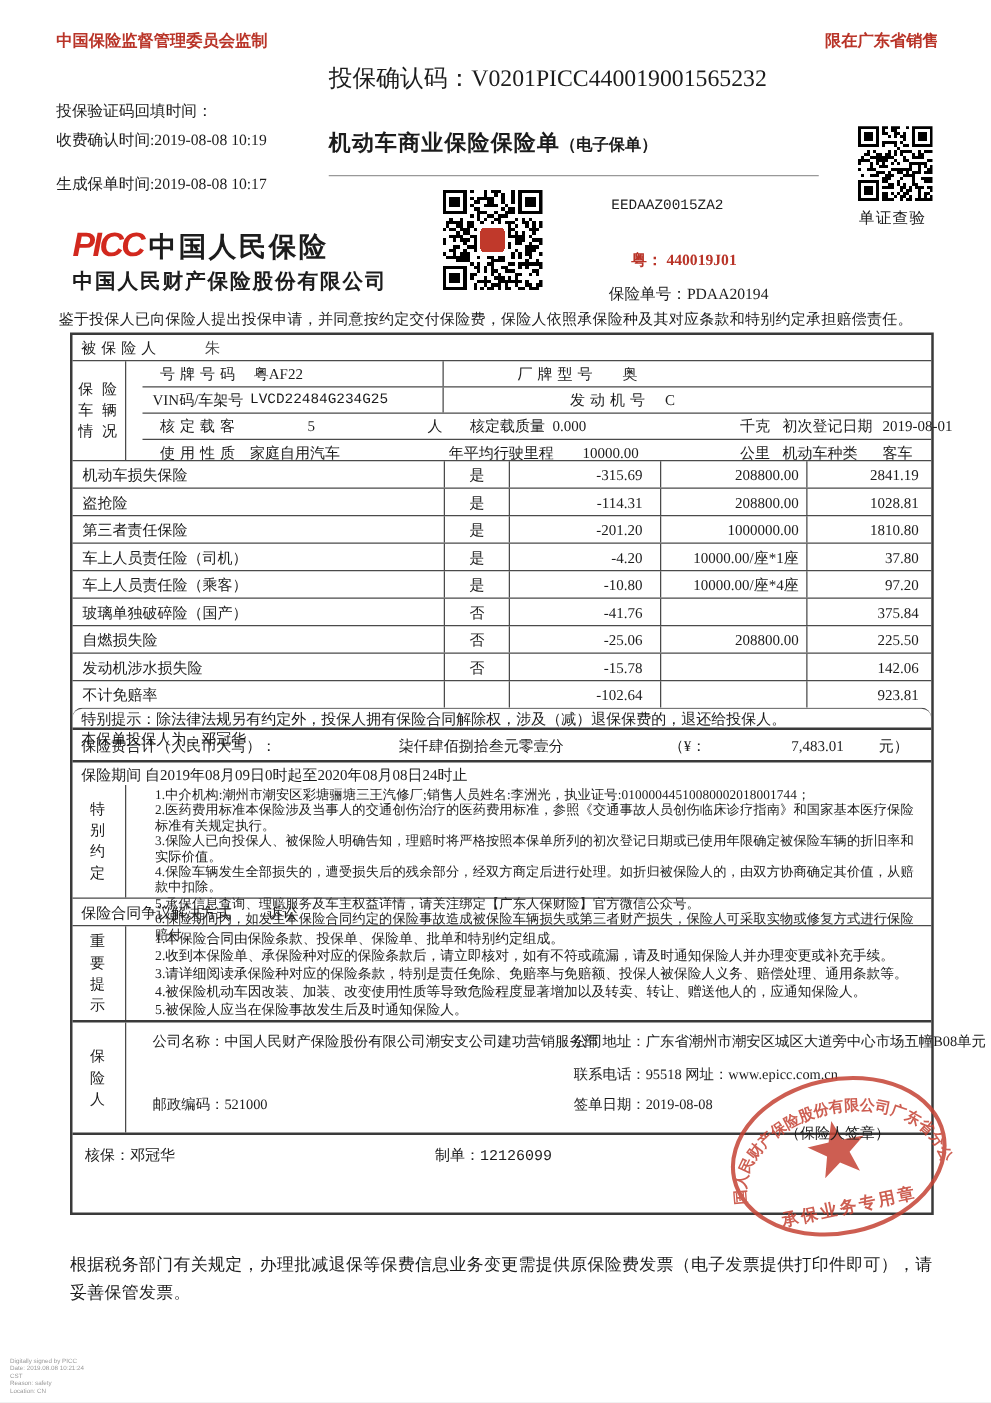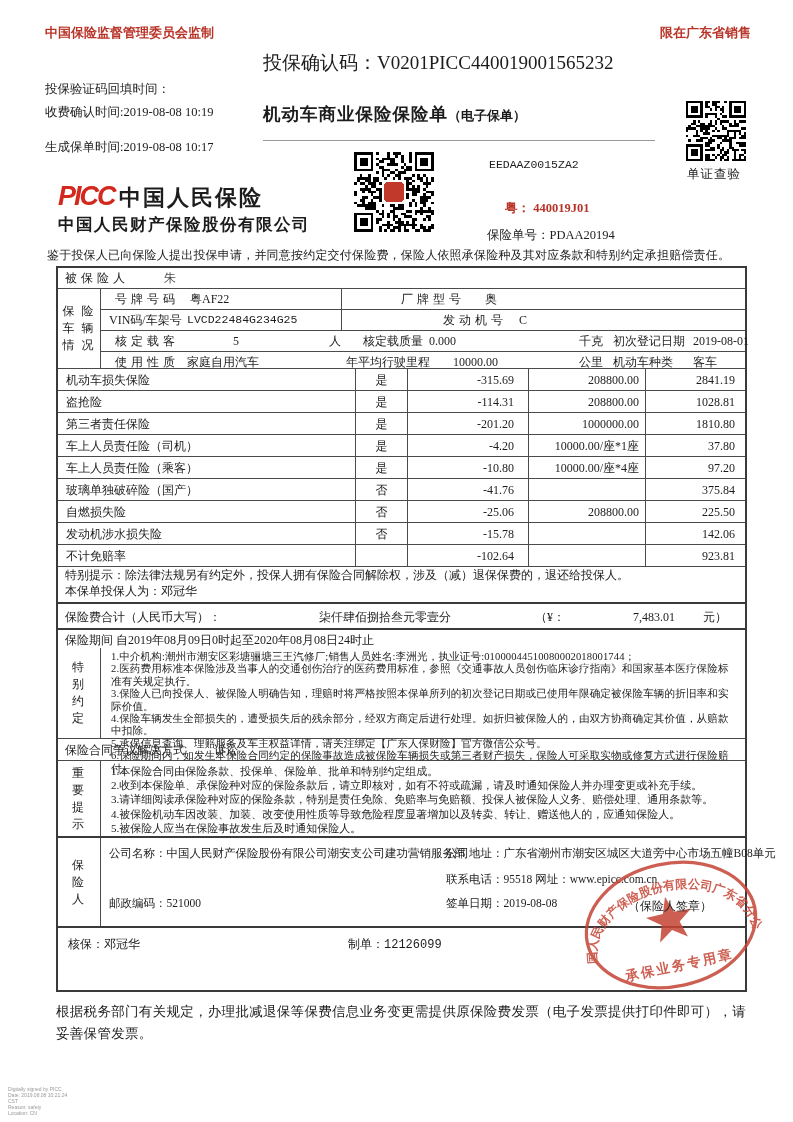--- a/index.html
+++ b/index.html
@@ -35,35 +35,35 @@
              font-size:12px;box-sizing:border-box;}
   .trow{position:relative;box-sizing:border-box;}
   .bt1{border-top:1px solid #4a4a4a;}
   .bt2{border-top:2px solid #3a3a3a;}
   .row-insured{height:20px;line-height:20px;padding-left:7px;}
   .row-insured .val{margin-left:32px;opacity:.8;}
   .group{display:flex;box-sizing:border-box;}
   .vlabel{width:43px;border-right:1px solid #4a4a4a;display:flex;align-items:center;
           justify-content:center;text-align:center;white-space:pre-line;line-height:17px;
           letter-spacing:2px;box-sizing:border-box;}
-  .gbody{flex:1;position:relative;}
+  .gbody{flex:1;position:relative;margin-left:13px;}
   .vrow{position:relative;height:20px;line-height:20px;}
   .vrow span{position:absolute;white-space:nowrap;}
   .ls4{letter-spacing:4px;}
   .vdiv{position:absolute;left:240px;top:0;height:100%;border-left:1px solid #4a4a4a;}
   
   .cov-header{display:flex;height:22px;line-height:22px;text-align:center;}
   .crow{display:flex;height:22px;line-height:22px;}
   .cname{width:298px;padding-left:8px;box-sizing:border-box;border-right:1px solid #4a4a4a;}
   .cded{width:52px;text-align:center;border-right:1px solid #4a4a4a;box-sizing:border-box;}
   .crate{width:121px;text-align:right;padding-right:14px;border-right:1px solid #4a4a4a;box-sizing:border-box;}
   .camt{width:117px;text-align:right;padding-right:6px;border-right:1px solid #4a4a4a;box-sizing:border-box;}
   .cprem{flex:1;text-align:right;padding-right:10px;box-sizing:border-box;}
   .hname{width:298px;} .hded{width:52px;} .hrate{width:121px;} .hamt{width:117px;} .hprem{flex:1;}
-  .special-note{height:36px;padding:1px 0 0 7px;line-height:15.5px;}
+  .special-note{height:16px;padding:1px 0 0 7px;line-height:15.5px;border-radius:12px;}
   .premium-row{height:26px;line-height:26px;display:flex;padding-left:7px;}
   .premium-row .cap{margin-left:98px;}
   .premium-row .amt-grp{margin-left:auto;display:flex;padding-right:18px;}
   .premium-row .amt{width:92px;text-align:right;margin-right:28px;}
   .premium-row .open{margin-right:18px;}
   .period-row{height:20px;line-height:20px;padding-left:7px;}
   .terms-group{height:90px;}
   .terms-group .vlabel{font-size:12px;}
   .terms-body{padding:3px 6px 0 10px;}
   .terms-body div{font-size:10.6px;line-height:12.4px;letter-spacing:.1px;}

